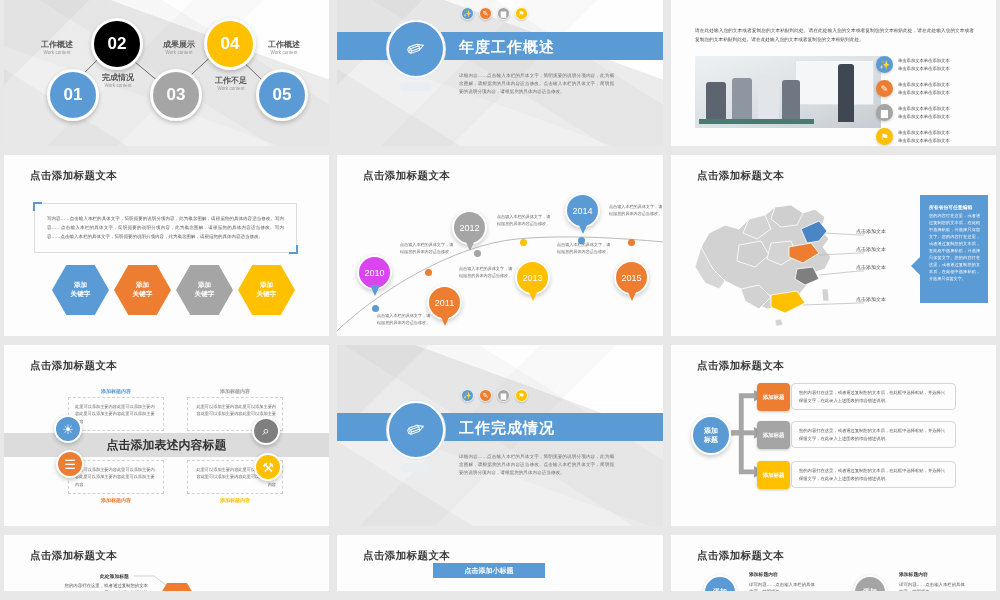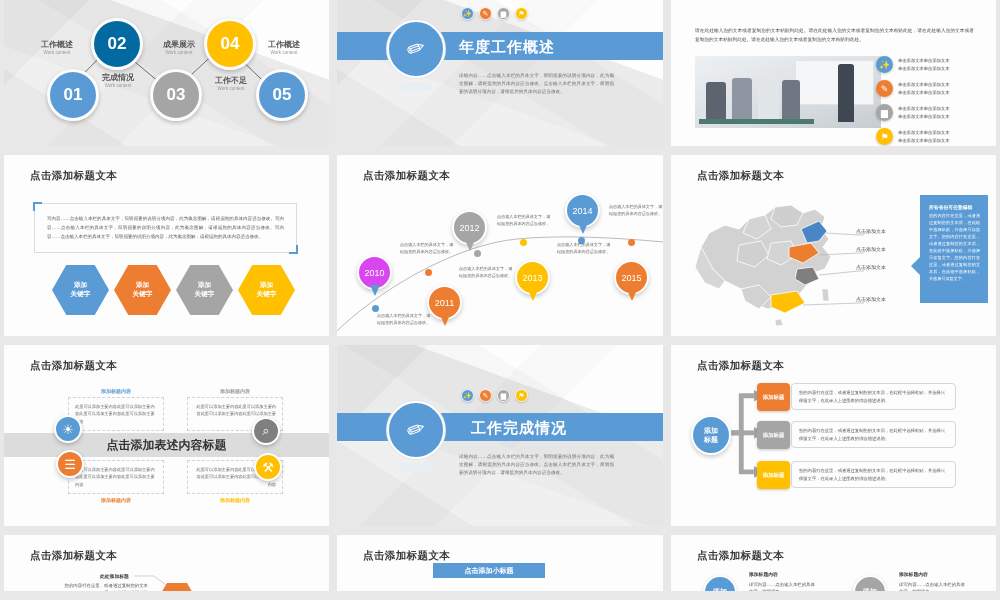--- a/index.html
+++ b/index.html
@@ -159,21 +159,21 @@
       <svg class="links" viewBox="0 0 333 146">
         <path d="M62,95 L112,45" stroke="#4a4a4a" stroke-width="0.8" fill="none"></path>
         <path d="M112,45 L172,95" stroke="#4a4a4a" stroke-width="0.8" fill="none"></path>
         <path d="M172,95 L226,45" stroke="#4a4a4a" stroke-width="0.8" fill="none"></path>
         <path d="M226,45 L278,95" stroke="#4a4a4a" stroke-width="0.8" fill="none"></path>
       </svg>
 
       <div class="node" style="left:43px;top:69px;width:52px;height:52px;font-size:17px;background:#5b9bd5;">
         <span>01</span>
       </div>
-      <div class="node" style="left:87px;top:18px;width:52px;height:52px;font-size:17px;background:#0369a1;text-align:center;">
+      <div class="node" style="left:87px;top:18px;width:52px;height:52px;font-size:17px;background:#000000;text-align:center;">
         <span>02</span>
       </div>
       <div class="node" style="left:146px;top:69px;width:52px;height:52px;font-size:17px;background:#a5a5a5;">
         <span>03</span>
       </div>
       <div class="node" style="left:200px;top:18px;width:52px;height:52px;font-size:17px;background:#ffc000;">
         <span>04</span>
       </div>
       <div class="node" style="left:252px;top:69px;width:52px;height:52px;font-size:17px;background:#5b9bd5;">
         <span>05</span>
@@ -442,21 +442,21 @@
           <span>▆</span>
           </div>
         <div class="ic" style="background:#ffc000;">
           <span>⚑</span>
           </div>
       </div>
       <div class="band" style="top:68px;"></div>
       <div class="bigcircle" style="left:50px;top:56px;width:58px;height:58px;">
         <span style="font-size:22px;color:#fff;transform:rotate(-20deg);">✏</span>
       </div>
-      <div class="sec-title" style="left:134px;top:74px;">工作完成情况</div>
+      <div class="sec-title" style="left:122px;top:74px;">工作完成情况</div>
       <div class="sec-body" style="left:122px;top:108px;width:155px;">详细内容……点击输入本栏的具体文字，简明扼要的说明分项内容，此为概念图解，请根据您的具体内容适当修改。点击输入本栏的具体文字，简明扼要的说明分项内容，请根据您的具体内容适当修改。</div>
       <div style="position:absolute;left:63px;top:118px;width:32px;height:9px;background:#e9eef2;border-radius:5px;"></div>
     </div>
   </div>
 
   <div class="cell">
     <div class="slide s9">
       <div class="slide-title">点击添加标题文本</div>
       <svg class="arrows" viewBox="0 0 333 181">
         <path d="M62,90 L72,90 L72,52 L85,52" stroke="#a6a6a6" stroke-width="5" fill="none" stroke-linecap="butt"></path>

